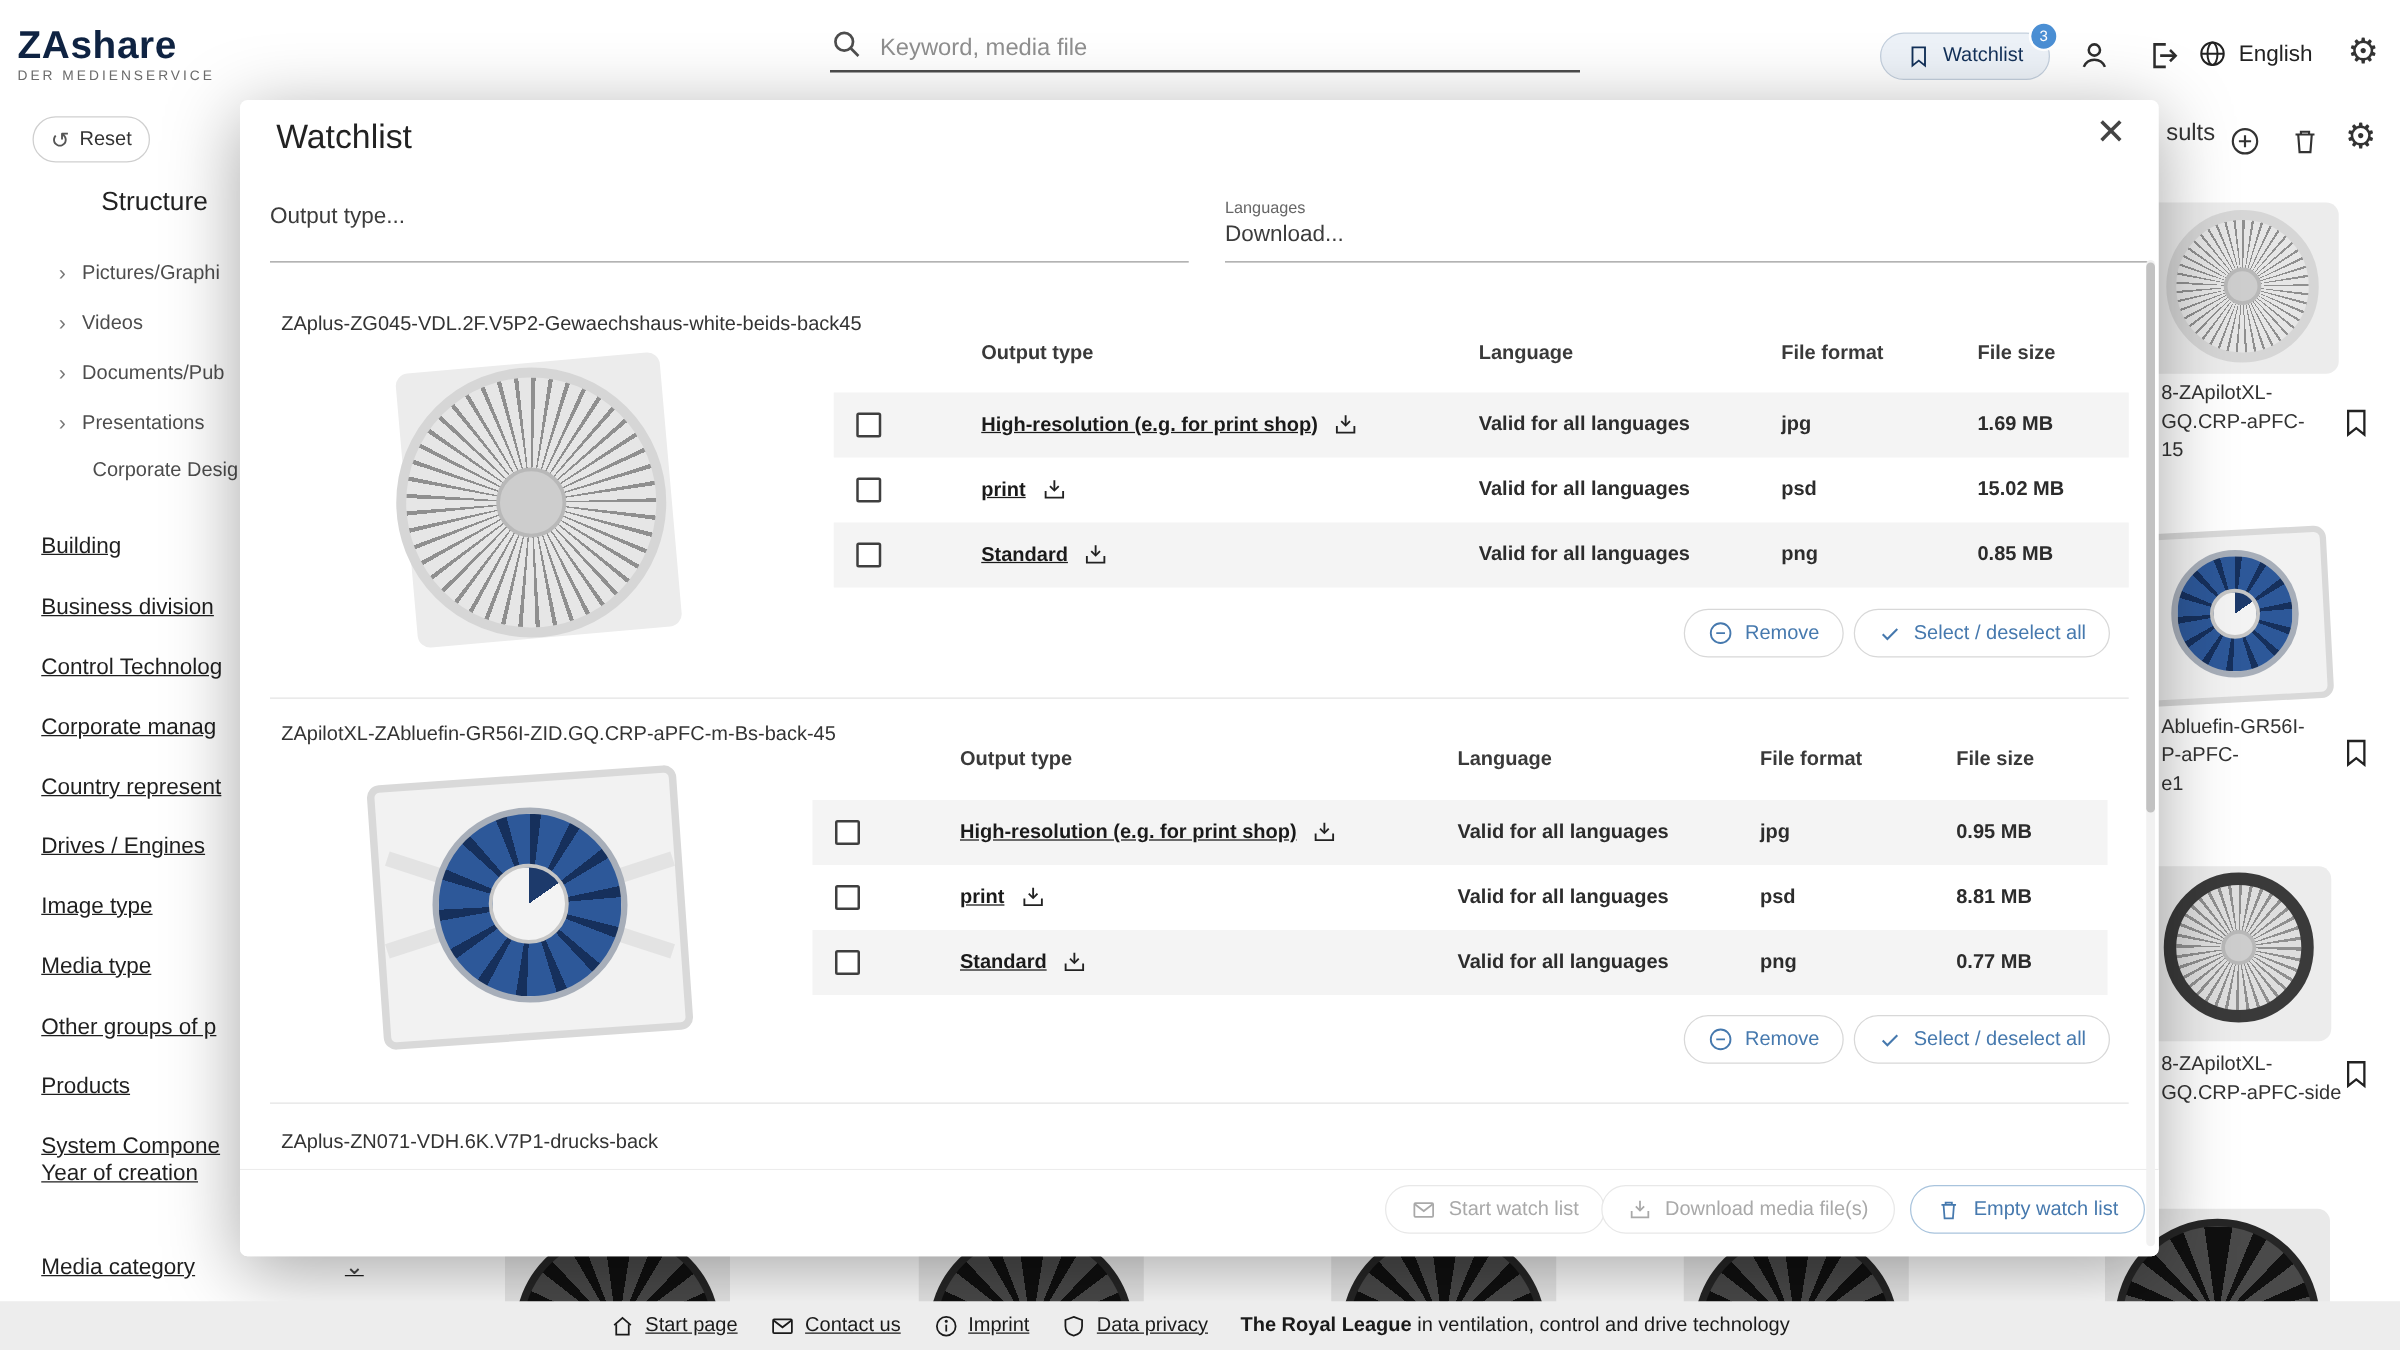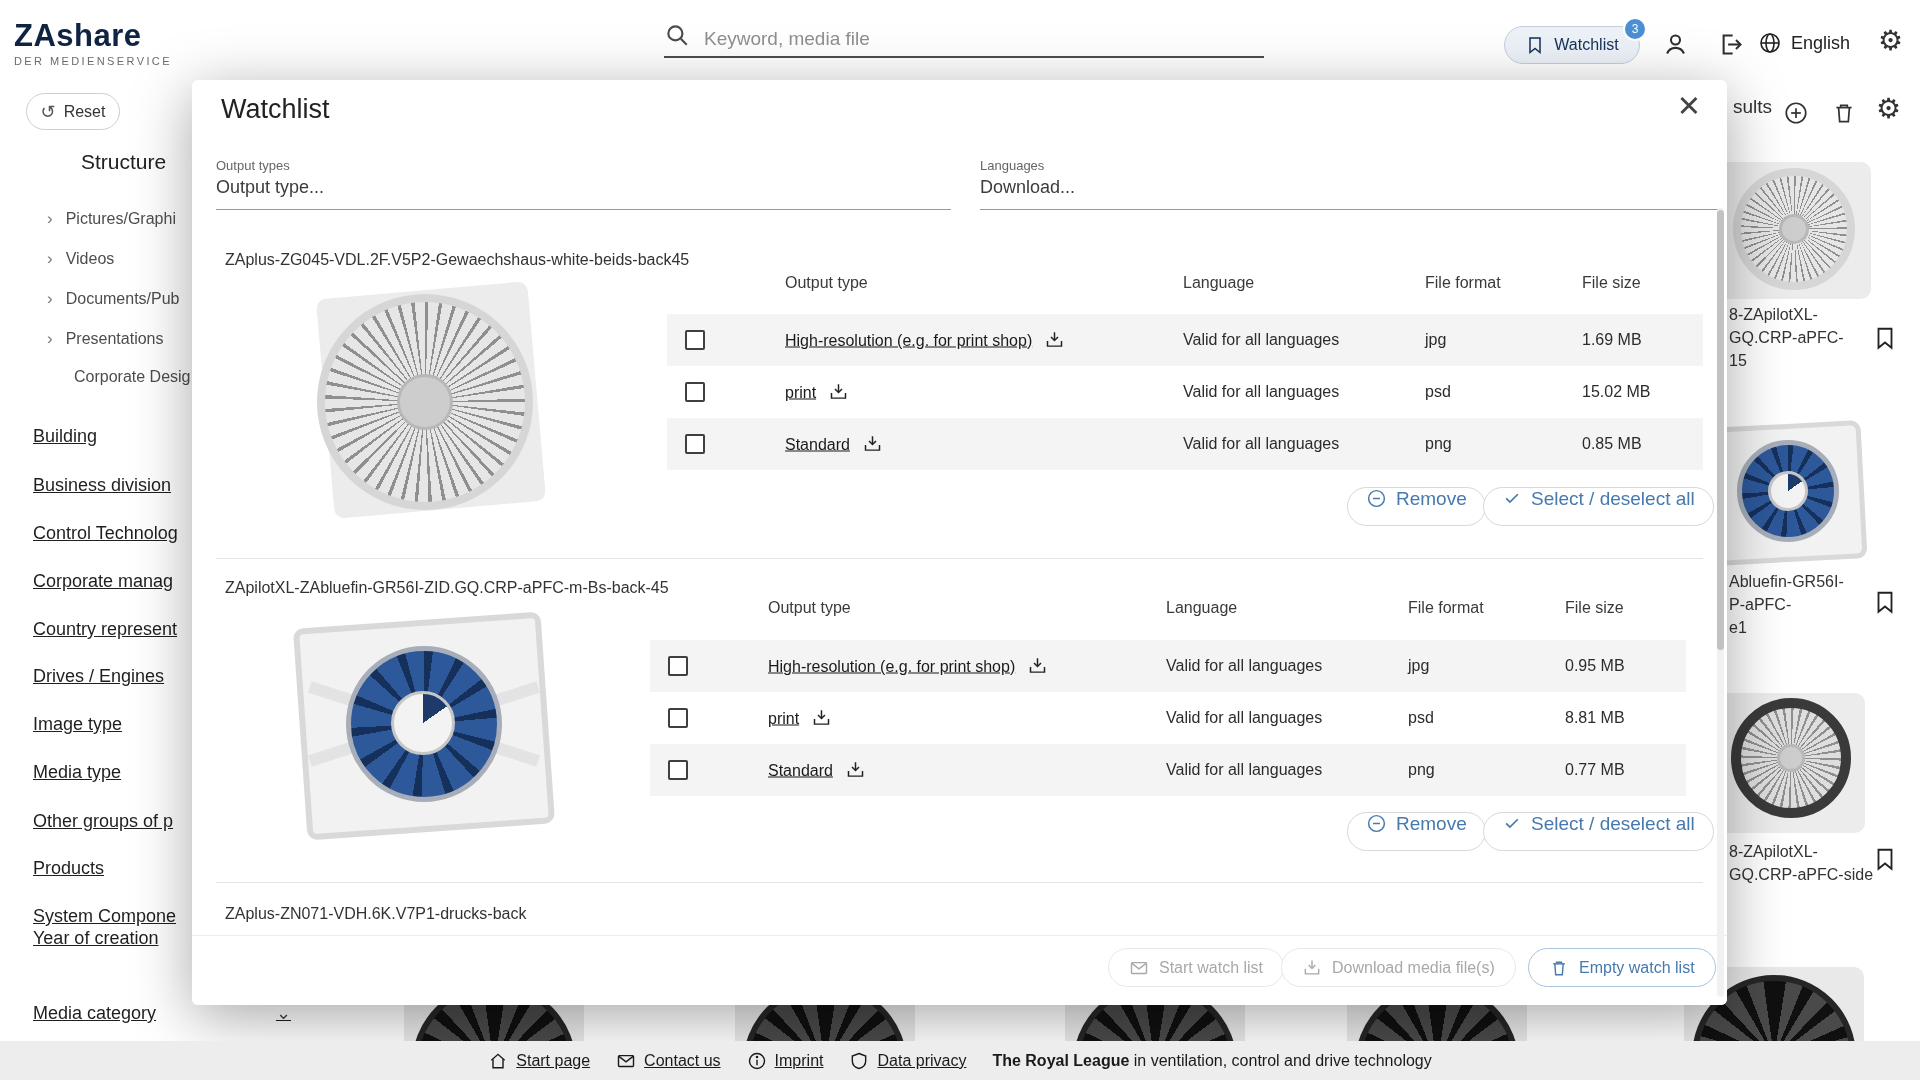--- a/index.html
+++ b/index.html
@@ -56,35 +56,35 @@
   
   .modal{position:absolute;left:192px;top:80px;width:1535px;height:925px;background:#fff;border-radius:6px;box-shadow:0 12px 60px rgba(0,0,0,.35);z-index:10;}
   .m-title{position:absolute;left:29px;top:14px;font-size:27px;font-weight:400;color:#222;}
   .m-close{position:absolute;right:26px;top:12px;font-size:29px;color:#444;background:none;border:none;line-height:1;}
   .m-field{position:absolute;top:78px;height:52px;border-bottom:1px solid #9a9a9a;cursor:pointer;}
   .m-field .flabel{font-size:13px;color:#666;}
   .m-field .fvalue{font-size:18px;color:#3c3c3c;margin-top:4px;}
   .f1{left:24px;width:735px;}
   .f2{left:788px;width:738px;}
   .m-item-name{position:absolute;left:33px;font-size:16px;color:#333;}
-  .tbl{position:absolute;width:1036px;}
+  .tbl{position:absolute;width:1036px;font-weight:bold;}
   .thead{position:relative;}
   .thead .hc{position:absolute;top:4px;font-size:16px;color:#3a3a3a;}
   .trow{position:relative;height:52px;}
   .trow.striped{background:#f4f4f4;}
   .cell{position:absolute;top:50%;transform:translateY(-50%);font-size:16px;color:#2c2c2c;}
   .c-type{left:118px;}
   .c-lang{left:516px;}
   .c-format{left:758px;}
   .c-size{left:915px;}
   .chk{position:absolute;left:18px;top:50%;transform:translateY(-50%);width:20px;height:20px;border:2px solid #3f3f3f;border-radius:2px;background:#fff;cursor:pointer;}
   .dl-link{display:inline-flex;align-items:center;gap:12px;cursor:pointer;}
   .dl-link .lnk{text-decoration:underline;color:#1a1a1a;}
   .dl-ic{color:#222;}
-  .round-btn{position:absolute;height:39px;border-radius:20px;border:1px solid #d8d8d8;background:#fff;color:#4679ae;font-size:19px;display:flex;align-items:flex-start;gap:9px;padding:0 18px;}
+  .round-btn{position:absolute;height:39px;border-radius:20px;border:1px solid #d8d8d8;background:#fff;color:#4679ae;font-size:16px;display:flex;align-items:center;gap:9px;padding:0 18px;}
   .m-div{position:absolute;left:24px;width:1487px;height:1px;background:#e4e4e4;}
   .m-footer{position:absolute;left:0;bottom:0;width:100%;height:70px;border-top:1px solid #ececec;background:#fff;border-radius:0 0 6px 6px;}
   .fb{position:absolute;height:39px;border-radius:20px;display:flex;align-items:center;gap:10px;font-size:16px;padding:0 20px;background:#fff;}
   .fb-disabled{color:#a9a9a9;border:1px solid #e8e8e8;cursor:default;}
   .fb-empty{color:#4679ae;border:1px solid #a9c4dd;}
   .m-scroll-track{position:absolute;right:3px;top:128px;bottom:8px;width:7px;background:#f1f1f1;border-radius:4px;}
   .m-scroll-thumb{position:absolute;right:3px;top:130px;height:440px;width:7px;background:#c2c2c2;border-radius:4px;cursor:grab;}
 
   
   .pagefooter{position:absolute;left:0;top:1041px;width:1920px;height:39px;background:#ededed;display:flex;align-items:center;justify-content:center;gap:26px;z-index:20;font-size:16px;color:#1a1a1a;}
@@ -308,21 +308,20 @@
       <span>English</span>
     </div>
     <span class="gear-glyph">⚙</span>
   </header>
 
   <section class="modal">
     <h1 class="m-title">Watchlist</h1>
     <button class="m-close">✕</button>
 
     <div class="m-field f1">
-      <div class="flabel">Output types</div>
       <div class="fvalue">Output type...</div>
     </div>
     <div class="m-field f2">
       <div class="flabel">Languages</div>
       <div class="fvalue">Download...</div>
     </div>
 
     <div class="m-item-name" style="top:171px">ZAplus-ZG045-VDL.2F.V5P2-Gewaechshaus-white-beids-back45</div>
     <div class="abs" style="left:89px;top:206px;width:294px;height:235px;">
       <div class="fan-plate" style="left:44px;top:4px;width:212px;height:220px;transform:rotate(-5deg);"></div>

